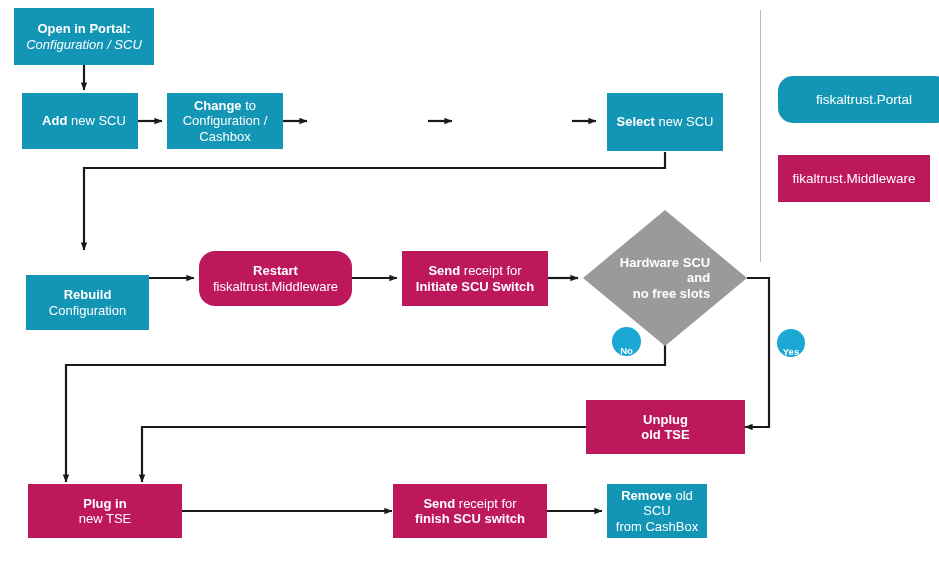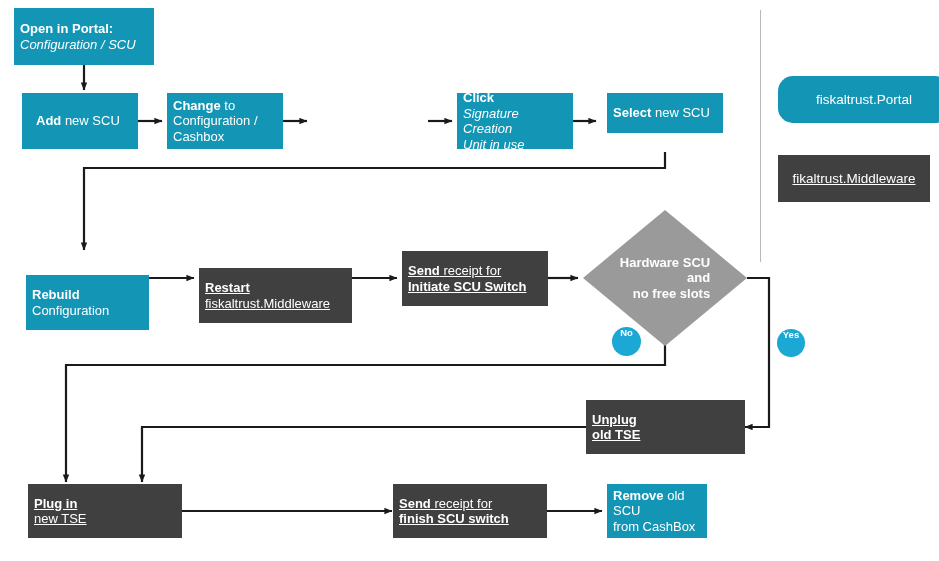--- a/index.html
+++ b/index.html
@@ -23,29 +23,30 @@
     top: 0;
     width: 939px;
     height: 561px;
     pointer-events: none;
   }
   .node {
     position: absolute;
     display: flex;
     align-items: center;
     justify-content: center;
+    text-align: center;
     color: #ffffff;
     font-size: 13px;
     line-height: 15.5px;
     box-sizing: border-box;
     padding: 2px 6px;
   }
   .node .txt { width: 100%; }
   .portal { background: #1395b5; }
-  .middleware { background: #404040; text-decoration: underline; }
+  .middleware { background: #be185d; }
   .b { font-weight: bold; }
   .i { font-style: italic; }
   .diamond-wrap {
     position: absolute;
     display: flex;
     align-items: center;
     justify-content: center;
   }
   .diamond-shape {
     position: absolute;
@@ -64,21 +65,21 @@
     z-index: 2;
   }
   .badge {
     position: absolute;
     border-radius: 50%;
     background: #1ba8d4;
     color: #ffffff;
     font-size: 9.5px;
     font-weight: bold;
     display: flex;
-    align-items: flex-start;
+    align-items: flex-end;
     justify-content: center;
   }
   .legend-box {
     position: absolute;
     display: flex;
     align-items: center;
     justify-content: center;
     color: #ffffff;
     font-size: 13.5px;
     text-align: center;
@@ -134,42 +135,35 @@
 
   <div class="node portal" style="left:167px; top:93px; width:116px; height:56px;">
     <span class="txt">
       <span class="b">Change</span><span> to</span><br>
       <span>Configuration /</span><br>
       <span>Cashbox</span>
     </span>
   </div>
 
 
-  <div class="node portal" style="left:457px; top:93px; width:116px; height:56px;">
-    <span class="txt">
-      <span class="b">Click</span><br>
-      <span class="i">Signature Creation</span><br>
-      <span class="i">Unit in use</span>
-    </span>
-  </div>
-
-  <div class="node portal" style="left:607px; top:93px; width:116px; height:40px;">
+
+  <div class="node portal" style="left:607px; top:93px; width:116px; height:58px;">
     <span class="txt">
       <span class="b">Select</span><span> new SCU</span>
     </span>
   </div>
 
   <div class="node portal" style="left:26px; top:251px; width:123px; height:55px;margin-top:24px;">
     <span class="txt">
       <span class="b">Rebuild</span><br>
       <span>Configuration</span>
     </span>
   </div>
 
-  <div class="node middleware" style="left:199px; top:268px; width:153px; height:55px;">
+  <div class="node middleware" style="left:199px; top:251px; width:153px; height:55px;border-radius:16px;">
     <span class="txt">
       <span class="b">Restart</span><br>
       <span>fiskaltrust.Middleware</span>
     </span>
   </div>
 
   <div class="node middleware" style="left:402px; top:251px; width:146px; height:55px;">
     <span class="txt">
       <span class="b">Send</span><span> receipt for</span><br>
       <span class="b">Initiate SCU Switch</span>

